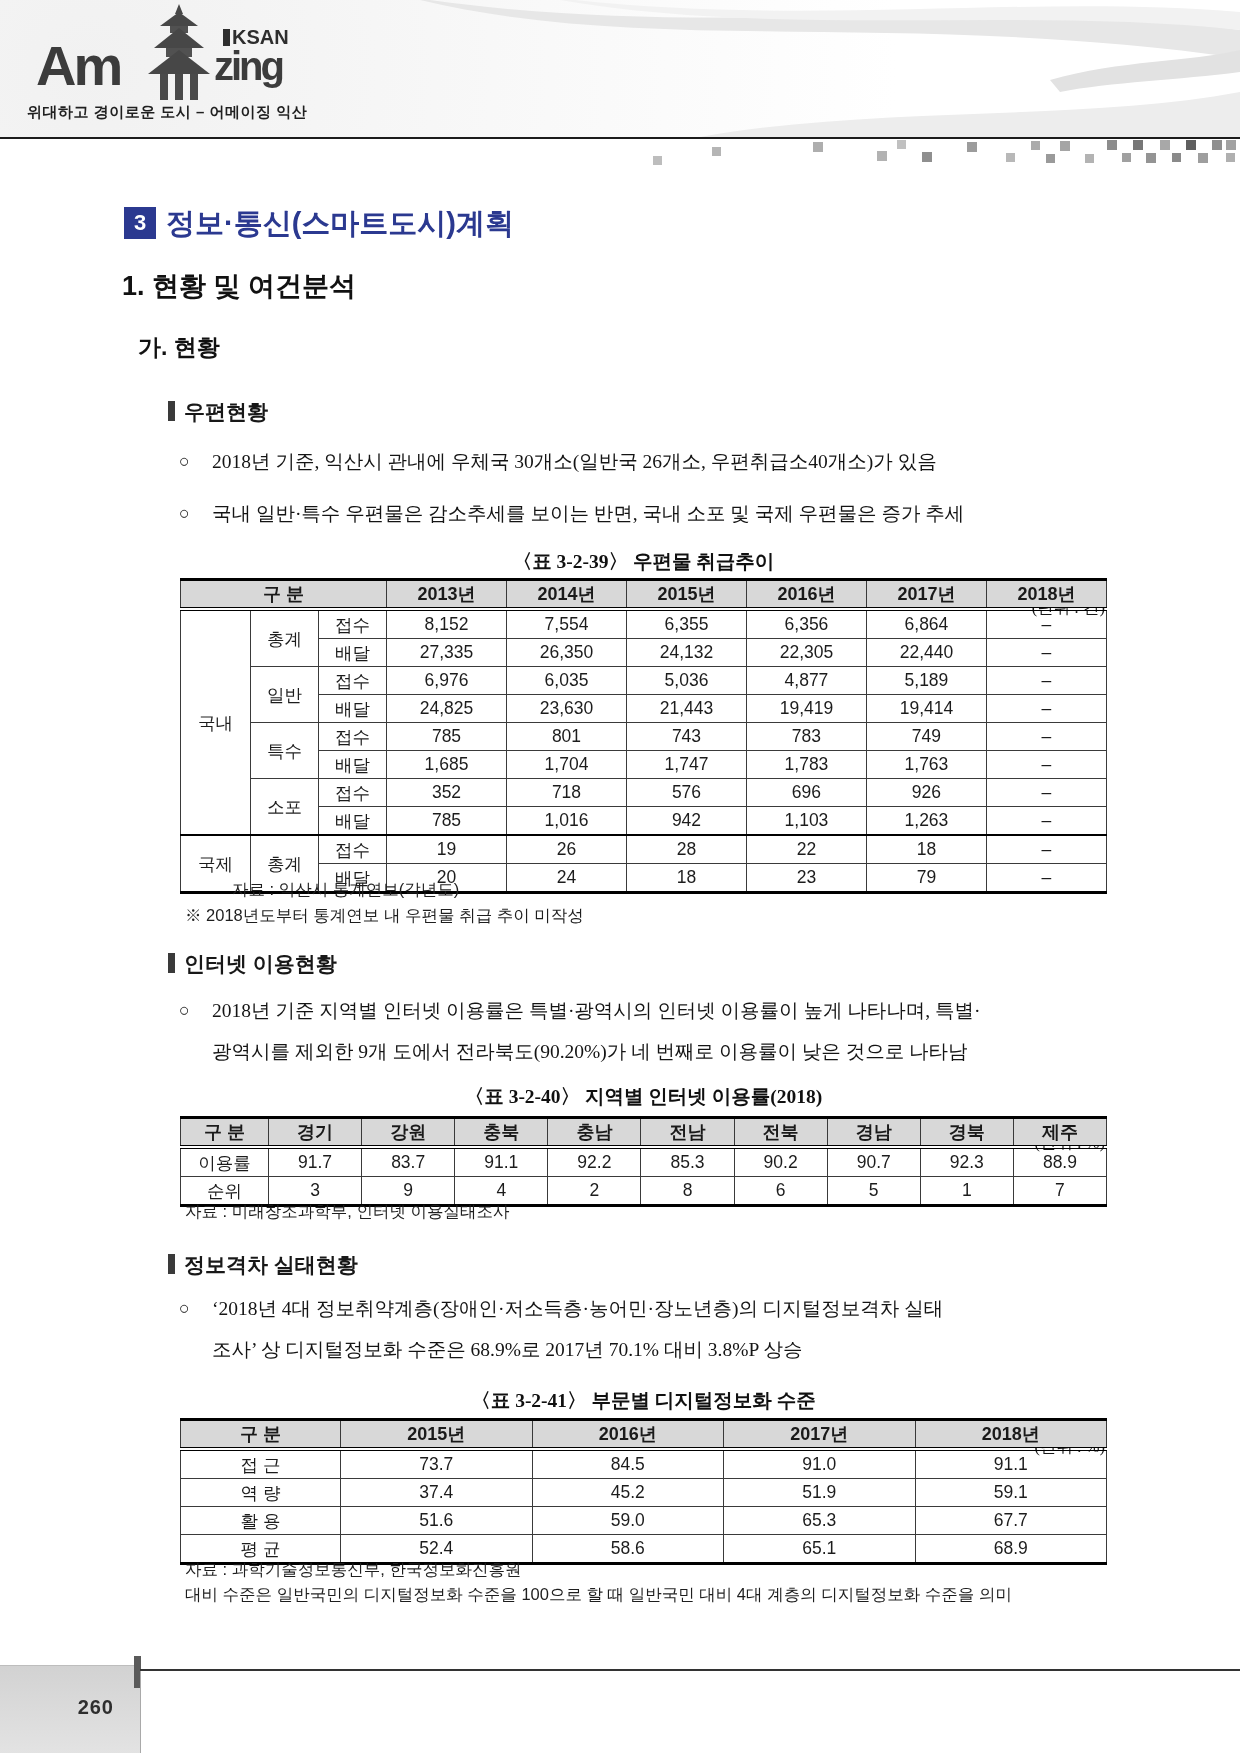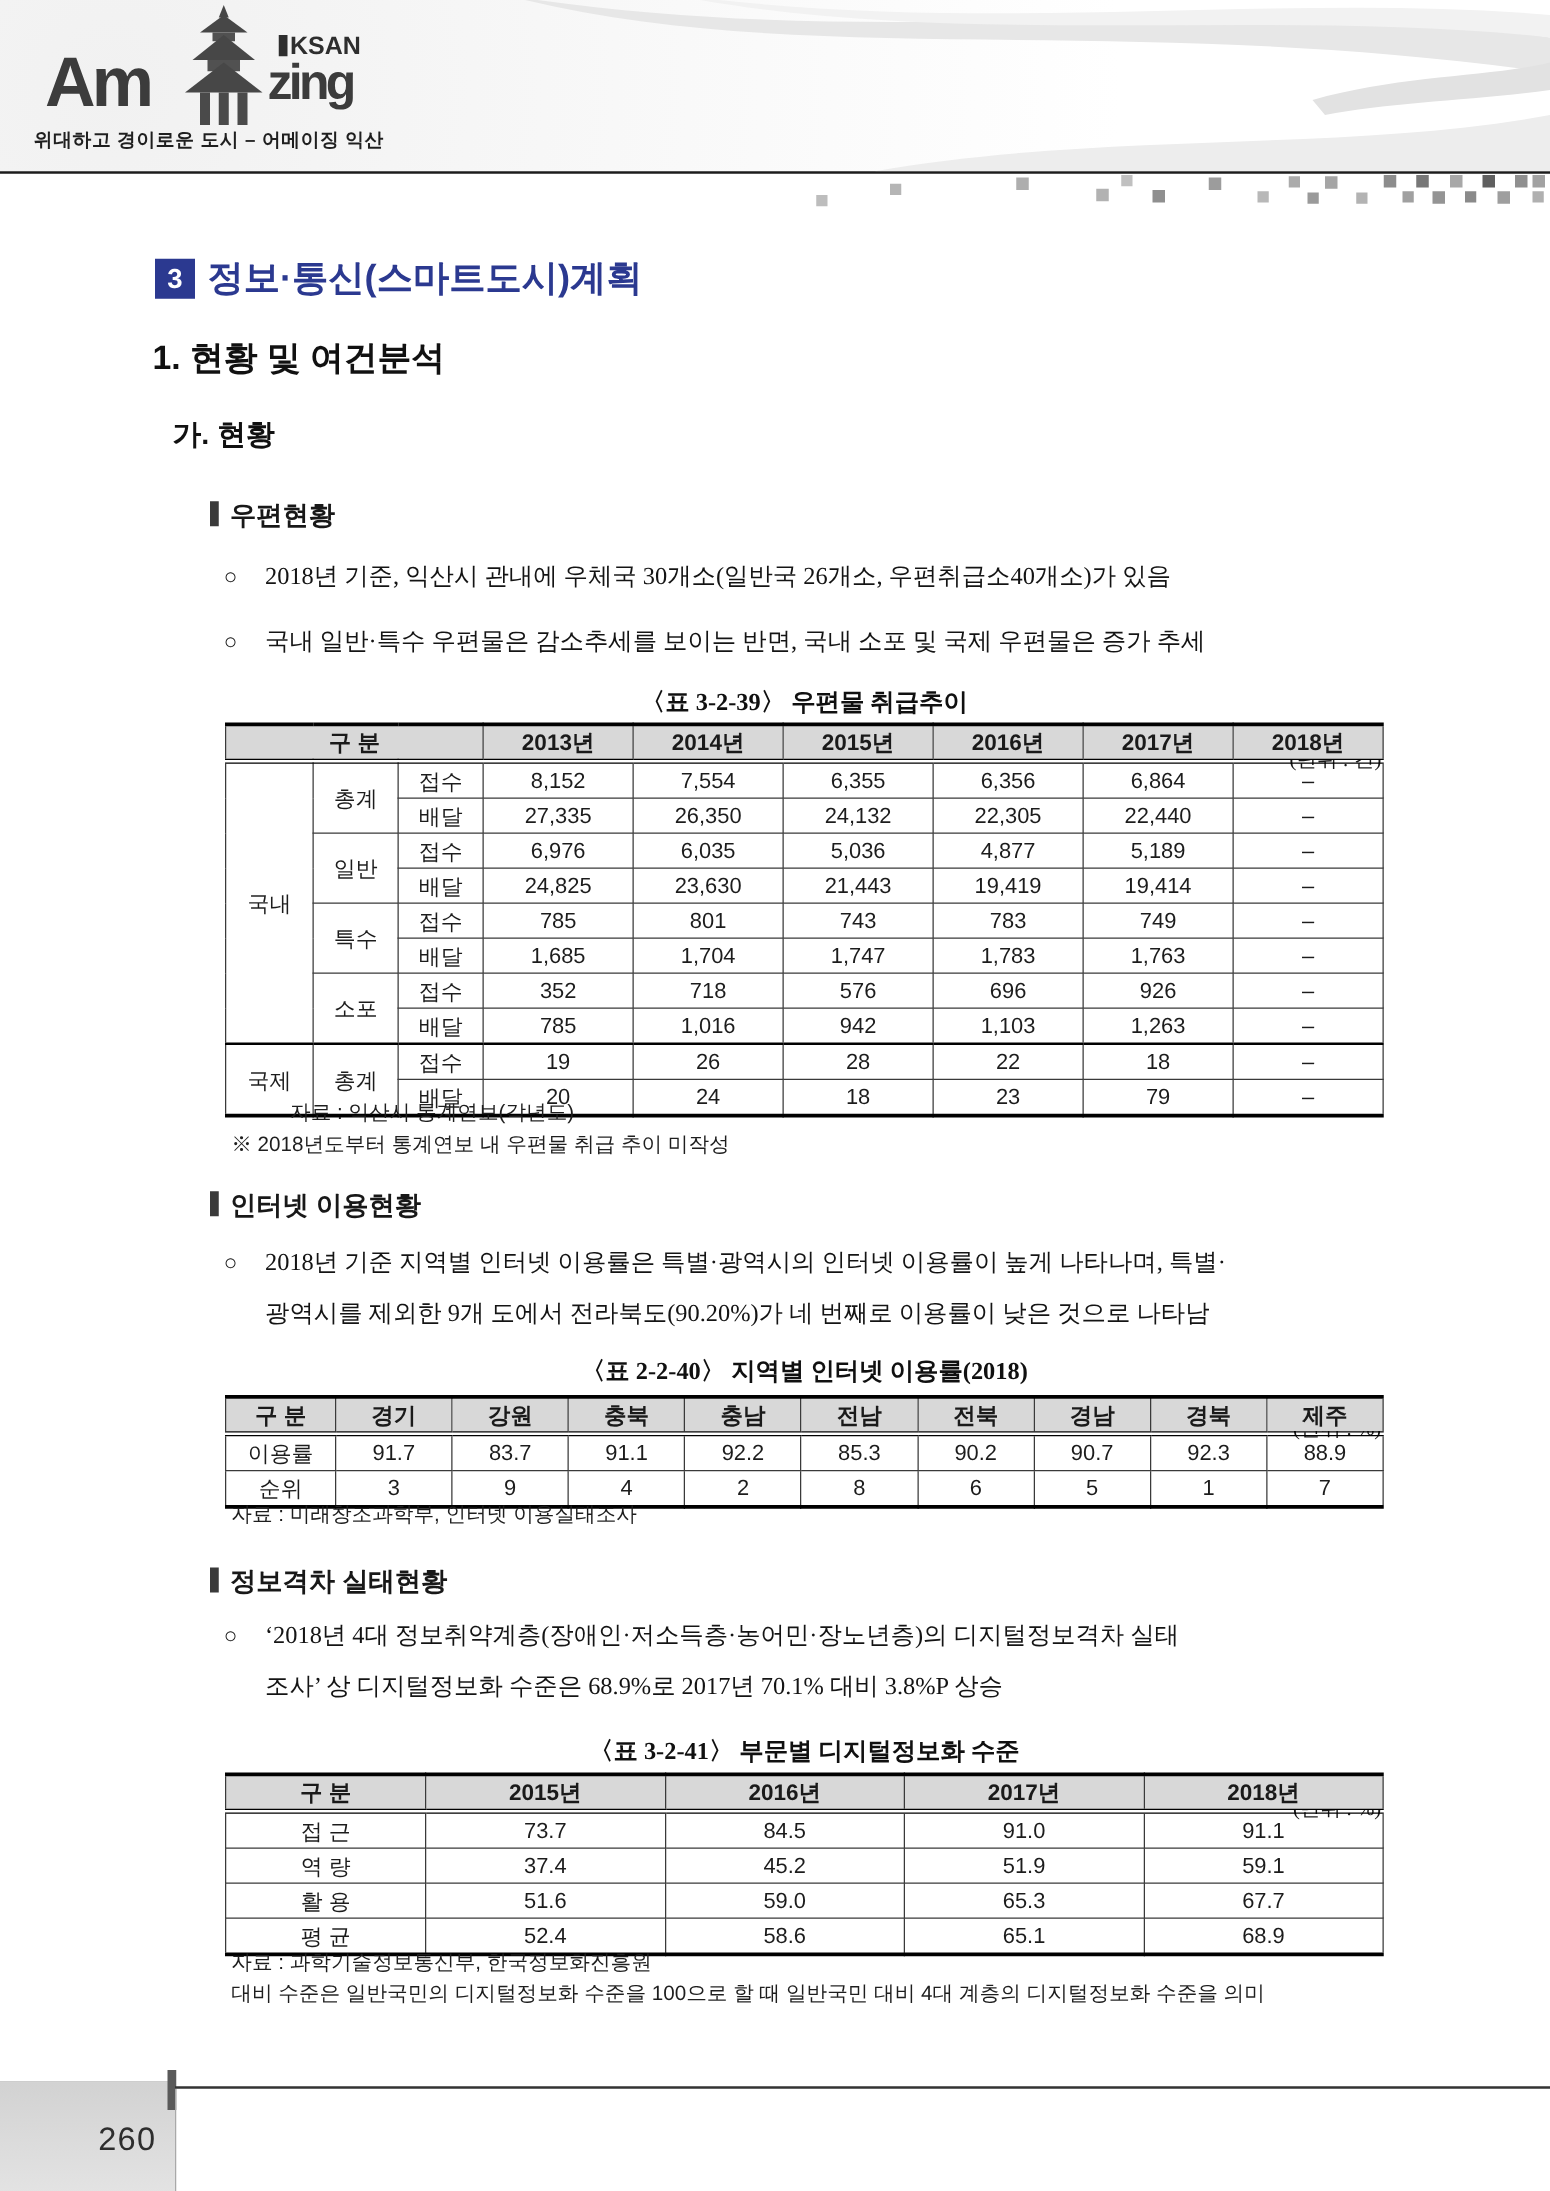--- a/index.html
+++ b/index.html
@@ -48,21 +48,21 @@
   tr.thick-top td{border-top:2.5px solid #000;}
   .src{position:absolute;left:185px;font-size:16.5px;color:#1e1e1e;white-space:nowrap;}
 
   .t1 col.c1{width:70px;} .t1 col.c2{width:68px;} .t1 col.c3{width:68px;}
   .t2 col.c1{width:88px;}
   .t3 col.c1{width:160px;}
 
   
   .foot-box{position:absolute;left:0;top:1665px;width:140px;height:88px;background:linear-gradient(#d2d2d2,#e3e3e3);
             border-top:1px solid #bdbdbd;}
-  .foot-num{position:absolute;right:15px;top:30px;font-size:26px;color:#2e2e2e;letter-spacing:1px;}
+  .foot-num{position:absolute;right:26px;top:30px;font-size:20px;color:#2e2e2e;letter-spacing:1px;font-weight:bold;}
   .foot-bar{position:absolute;left:134px;top:1656px;width:7px;height:32px;background:#5a5a5a;}
   .foot-line{position:absolute;left:140px;top:1669px;width:1100px;height:2px;background:#333;}
   .foot-vline{position:absolute;left:140px;top:1671px;width:1px;height:82px;background:#a9a9a9;}
 </style>
 </head>
 <body>
 
 <div class="page">
 
   <div class="hdr">
@@ -257,21 +257,21 @@
     </table>
   </div>
   <div class="src" style="top:879px;margin-left:47px;">자료 : 익산시 통계연보(각년도)</div>
   <div class="src" style="top:905px;">※ 2018년도부터 통계연보 내 우편물 취급 추이 미작성</div>
 
   <div class="blk-head" style="top:950px;"><span class="blk-bar"></span><span>인터넷 이용현황</span></div>
   <div class="bullet" style="top:990px;">2018년 기준 지역별 인터넷 이용률은 특별·광역시의 인터넷 이용률이 높게 나타나며, 특별·
 광역시를 제외한 9개 도에서 전라북도(90.20%)가 네 번째로 이용률이 낮은 것으로 나타남</div>
 
   <div class="tbl-wrap" style="top:1083px;">
-    <div class="tbl-caption">〈표 2-2-40〉 지역별 인터넷 이용률(2018)</div>
+    <div class="tbl-caption">〈표 3-2-40〉 지역별 인터넷 이용률(2018)</div>
     <div class="tbl-unit" style="top:8px;">(단위 : %)</div>
   </div>
   <div class="tbl-wrap" style="top:1116px;">
     <table class="t t2">
       <colgroup>
           <col class="c1">
           <col>
           <col>
           <col>
           <col>

